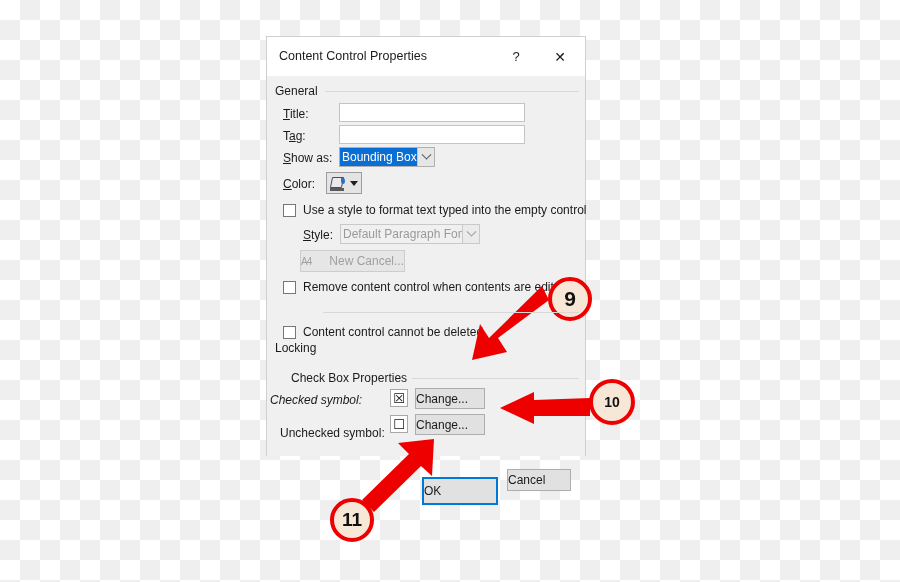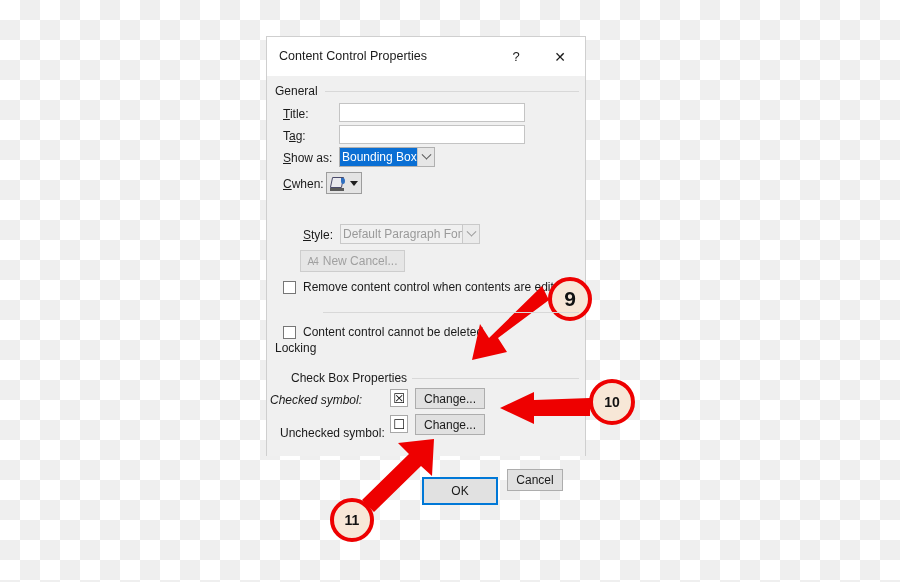--- a/index.html
+++ b/index.html
@@ -225,21 +225,21 @@
   .btn {
     position: absolute;
     box-sizing: border-box;
     background: #e1e1e1;
     border: 1px solid #adadad;
     font-size: 12px;
     font-family: "Liberation Sans", sans-serif;
     color: #1a1a1a;
     display: flex;
     align-items: center;
-    justify-content: center;
+    justify-content: space-between;
     white-space: nowrap;
     cursor: default;
   }
   .btn.disabled {
     background: #e6e6e6;
     border-color: #cdcdcd;
     color: #a0a0a0;
   }
   .btn.default {
     border: 2px solid #0078d7;
@@ -318,31 +318,35 @@
 
     <div class="fld-label" style="left:16px; top:74px;">
       <u>S</u><span>how as:</span>
     </div>
     <div class="combo sel" style="left:72px; top:70px; width:96px;">
       <div class="val">Bounding Box</div>
       <div class="arrow"></div>
     </div>
 
     <div class="fld-label" style="left:16px; top:100px;">
-      <u>C</u><span>when:</span>
+      <u>C</u><span>olor:</span>
     </div>
     <div class="colorbtn" style="left:59px; top:95px;">
       <div class="bucket">
         <div class="bk"></div>
           <div class="drip"></div>
           <div class="base"></div>
       </div>
       <div class="caret-dn"></div>
     </div>
 
+    <div class="cbrow" style="left:16px; top:126px;">
+      <div class="cbox"></div>
+      <span>Use a style to format text typed into the empty control</span>
+    </div>
 
     <div class="fld-label" style="left:36px; top:151px;">
       <u>S</u><span>tyle:</span>
     </div>
     <div class="combo disabled" style="left:73px; top:147px; width:140px;">
       <div class="val">Default Paragraph Font</div>
       <div class="arrow"></div>
     </div>
 
     <div class="btn disabled" style="left:33px; top:173px; width:105px; height:22px;">
@@ -375,21 +379,21 @@
 
     <div class="fld-label" style="left:13px; top:349px;">Unchecked symbol:</div>
     <div class="symbox" style="left:123px; top:338px;">☐</div>
     <div class="btn" style="left:148px; top:337px; width:70px; height:21px;">
       <span>Change...</span>
     </div>
 
     <div class="btn default" style="left:155px; top:400px; width:76px; height:28px;">
       <span>OK</span>
     </div>
-    <div class="btn" style="left:240px; top:392px; width:56px; height:22px;">
+    <div class="btn" style="left:240px; top:392px; width:64px; height:22px;">
       <span>Cancel</span>
     </div>
 
   </div>
 </div>
 
 <svg id="overlay" viewBox="0 0 900 582" xmlns="http://www.w3.org/2000/svg">
 
   <g>
     <polygon fill="#ee0000" points="549,300 542,286 489,338 480,324 472,360 507,352 498,338"></polygon>
@@ -403,15 +407,15 @@
     <polygon fill="#ee0000" points="434,439 398,443 409,454 362,500 374,512 421,466 432,476"></polygon>
   </g>
 </svg>
 
 <div class="callout" id="co9" style="left:548px; top:277px; width:44px; height:44px; font-size:21px;">
   <span>9</span>
 </div>
 <div class="callout" id="co10" style="left:589px; top:379px; width:46px; height:46px; font-size:14px;">
   <span>10</span>
 </div>
-<div class="callout" id="co11" style="left:330px; top:498px; width:44px; height:44px; font-size:14px;">
+<div class="callout" id="co11" style="left:330px; top:498px; width:44px; height:44px; font-size:19px;">
   <span>11</span>
 </div>
 
 </body></html>

